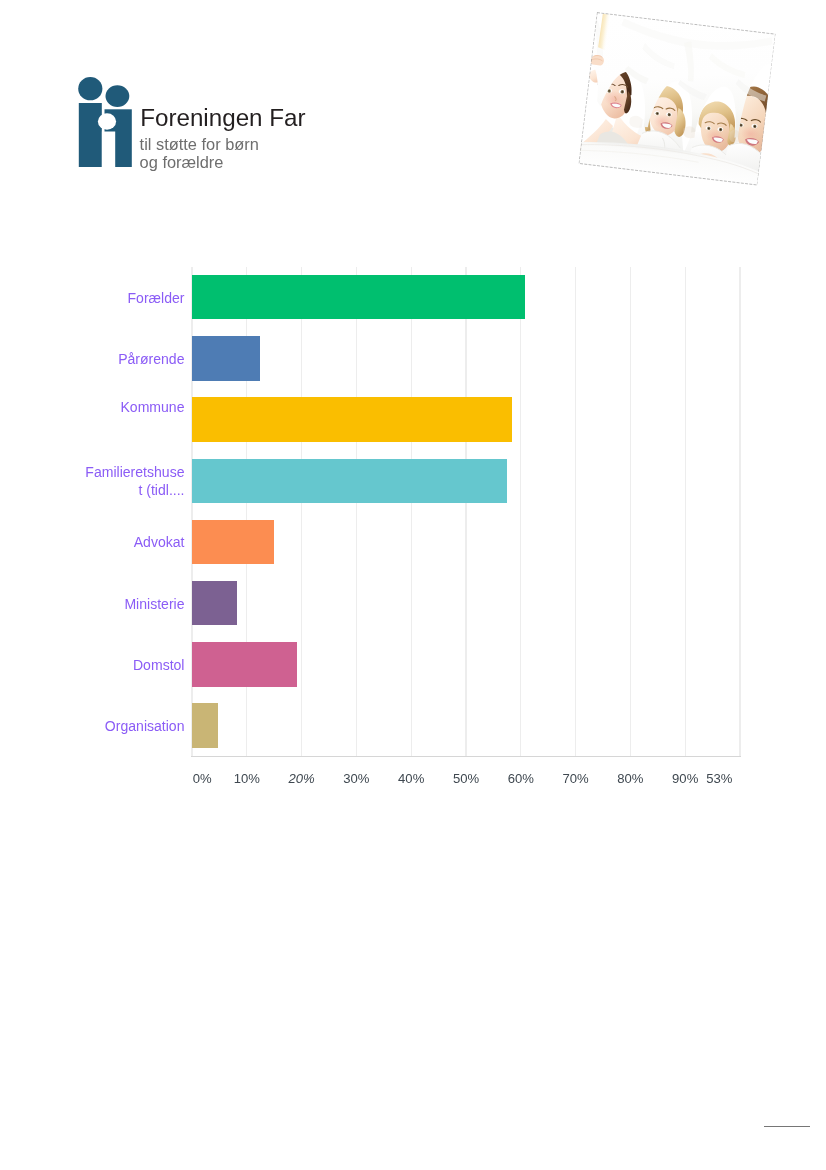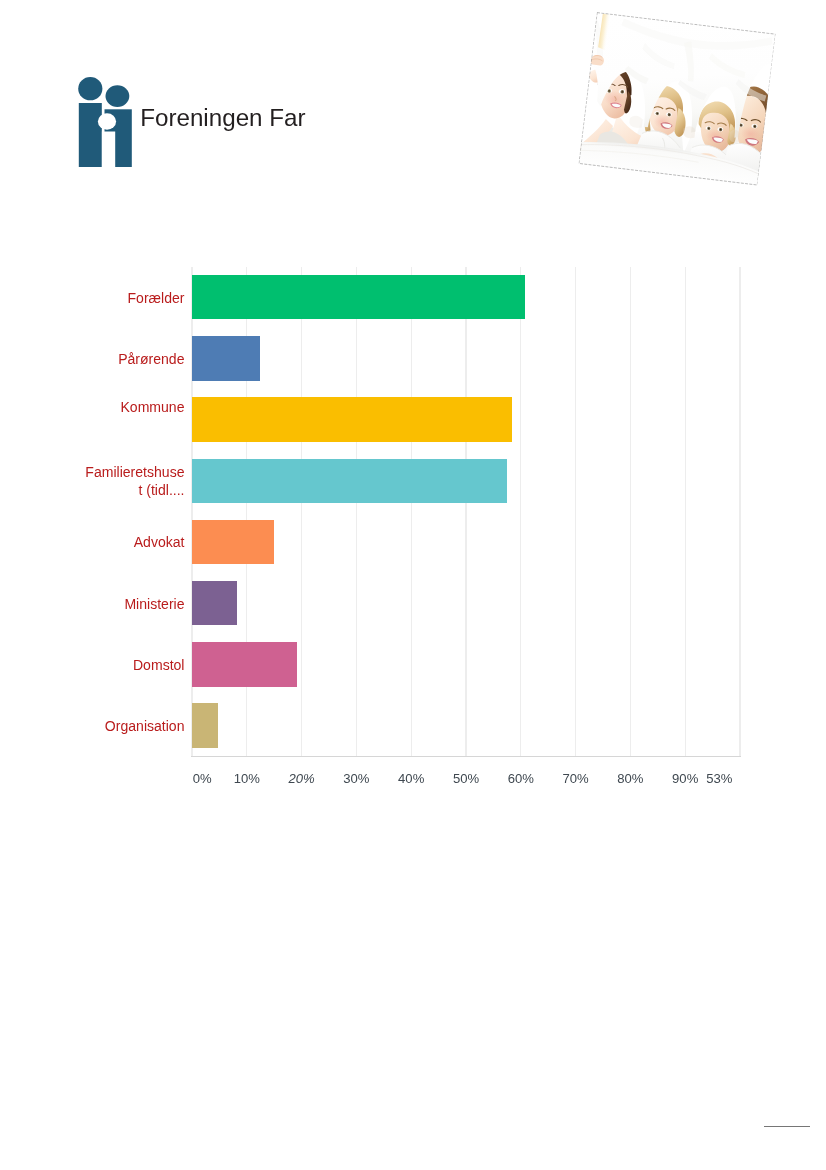--- a/index.html
+++ b/index.html
@@ -21,21 +21,21 @@
   #photo-wrap{position:absolute;left:587px;top:21.75px;width:180.4px;height:153.6px;
               transform:rotate(6.9deg);transform-origin:50% 50%;}
   #photo-wrap svg{display:block;}
 
   
   #chart{position:absolute;left:0;top:0;width:826px;height:800px;}
   .gridline{position:absolute;top:0;width:1.4px;height:490.4px;background:#EDEDED;}
   #axis-bottom{position:absolute;left:191.4px;top:756.4px;width:549.2px;height:1.1px;background:#D6D6D6;}
   .bar{position:absolute;left:192px;}
   .cat-label{position:absolute;right:641.5px;width:112px;text-align:right;
-             font-size:14.05px;color:#b91c1c;line-height:18.2px;}
+             font-size:14.05px;color:#8b5cf6;line-height:18.2px;}
   .tick-label{position:absolute;top:771.2px;font-size:13.1px;color:#3F4850;
               white-space:nowrap;text-align:center;}
 
   
   #footer-rule{position:absolute;left:764.3px;top:1125.8px;width:45.8px;height:1.4px;
                background:#767676;}
 </style>
 </head>
 <body>
 
@@ -61,20 +61,24 @@
           <rect x="6.8" y="31" width="23.1" height="64"></rect>
         </g>
         <g>
           <ellipse cx="45.4" cy="24.1" rx="11.9" ry="10.9"></ellipse>
           <rect x="32.3" y="37.3" width="27.5" height="57.7"></rect>
         </g>
       </g>
     </svg>
 
     <div id="brand-name">Foreningen Far</div>
+    <div id="brand-tagline">
+      <div>til støtte for børn</div>
+      <div>og forældre</div>
+    </div>
   </div>
 
   <div id="photo-wrap">
   <svg width="180.4" height="153.6" viewBox="0 0 182 154">
     <defs>
       <clipPath id="pclip">
             <rect x="0" y="0" width="182" height="154"></rect>
           </clipPath>
       <linearGradient id="duvetG" x1="0.2" y1="0" x2="0.5" y2="1">
         <stop offset="0" stop-color="#ffffff"></stop>

